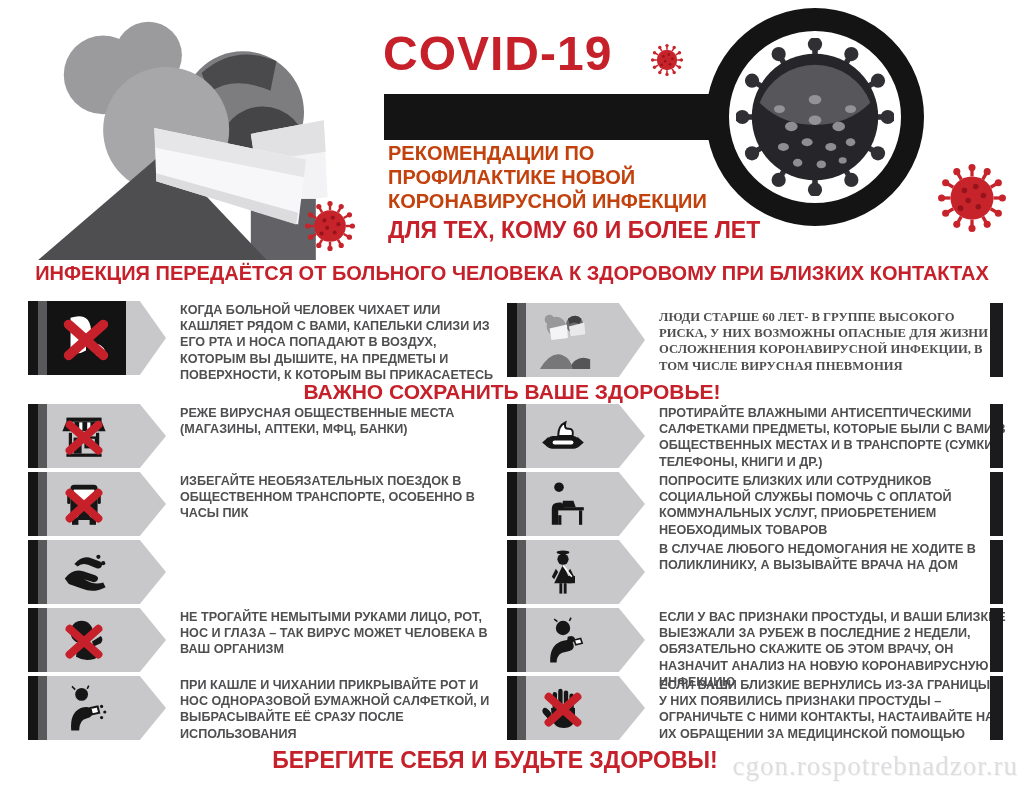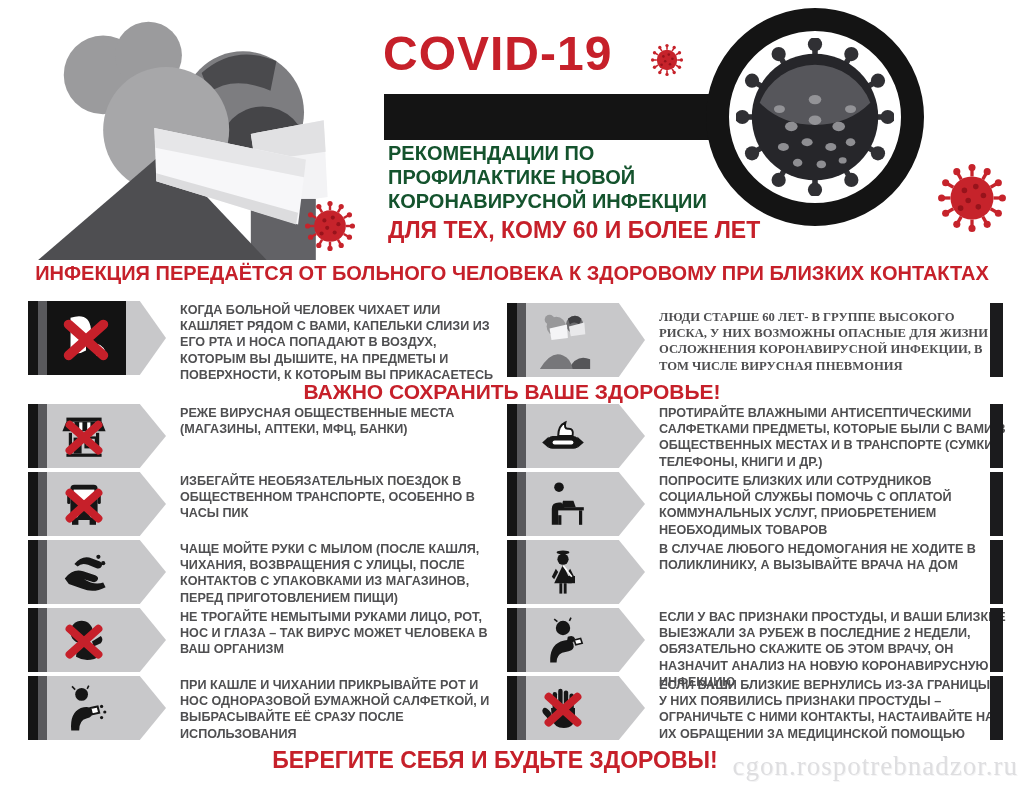--- a/index.html
+++ b/index.html
@@ -6,21 +6,21 @@
   .poster{position:relative;width:1024px;height:796px;background:#ffffff;overflow:hidden;
           font-family:"Liberation Sans",sans-serif;font-weight:700;color:#4d4d4f;}
   .abs{position:absolute;}
 
   
   .covid-title{left:383px;top:26px;font-size:48px;letter-spacing:1px;color:#c6202a;font-weight:800;}
   .lens-handle{left:384px;top:94px;width:348px;height:46px;background:#141414;}
   .lens{left:706px;top:8px;width:172px;height:172px;border:23px solid #141414;border-radius:50%;
         background:#fff;display:flex;align-items:center;justify-content:center;}
   .lens svg{width:158px;height:158px;}
-  .subtitle{left:388px;top:141px;font-size:20px;line-height:24px;color:#14532d;font-weight:800;}
+  .subtitle{left:388px;top:141px;font-size:20px;line-height:24px;color:#c2410c;font-weight:800;}
   .audience{left:388px;top:217px;font-size:23px;color:#c6202a;font-weight:800;}
   .illu{left:8px;top:4px;width:336px;height:256px;}
 
   
   .h-red{left:0;width:100%;text-align:center;color:#c6202a;font-weight:800;}
   .h-transmission{top:262px;font-size:20px;}
   .h-health{top:380px;font-size:21px;}
   .h-closing{top:747px;width:990px;font-size:23px;}
 
   
@@ -294,21 +294,20 @@
             <g fill="#161616">
               <path d="M18 20 q10 -12 22 -7 l10 4 q4 2 2 6 t-7 2 l-10 -4 q-8 -3 -13 2 z"></path>
               <path d="M6 38 q10 -13 23 -9 l15 5 q5 2 3 6 t-8 2 l-9 -3 q13 8 24 4 l3 6 q-15 8 -29 2 l-17 -6 z"></path>
               <circle cx="48" cy="11" r="2.6"></circle>
                 <circle cx="54" cy="19" r="2.6"></circle>
                 <circle cx="45" cy="19" r="2"></circle>
             </g>
           </svg>
         </div>
       </div>
-      <div class="itxt">ЧАЩЕ МОЙТЕ РУКИ С МЫЛОМ (ПОСЛЕ КАШЛЯ, ЧИХАНИЯ, ВОЗВРАЩЕНИЯ С УЛИЦЫ, ПОСЛЕ КОНТАКТОВ С УПАКОВКАМИ ИЗ МАГАЗИНОВ, ПЕРЕД ПРИГОТОВЛЕНИЕМ ПИЩИ)</div>
     </div>
 
     <div class="row">
       <div class="plate">
         <div class="bar-b"></div>
         <div class="bar-g"></div>
         <div class="flag">
           <svg viewBox="0 0 60 60">
             <g fill="#161616">
               <circle cx="27" cy="20" r="14"></circle>

